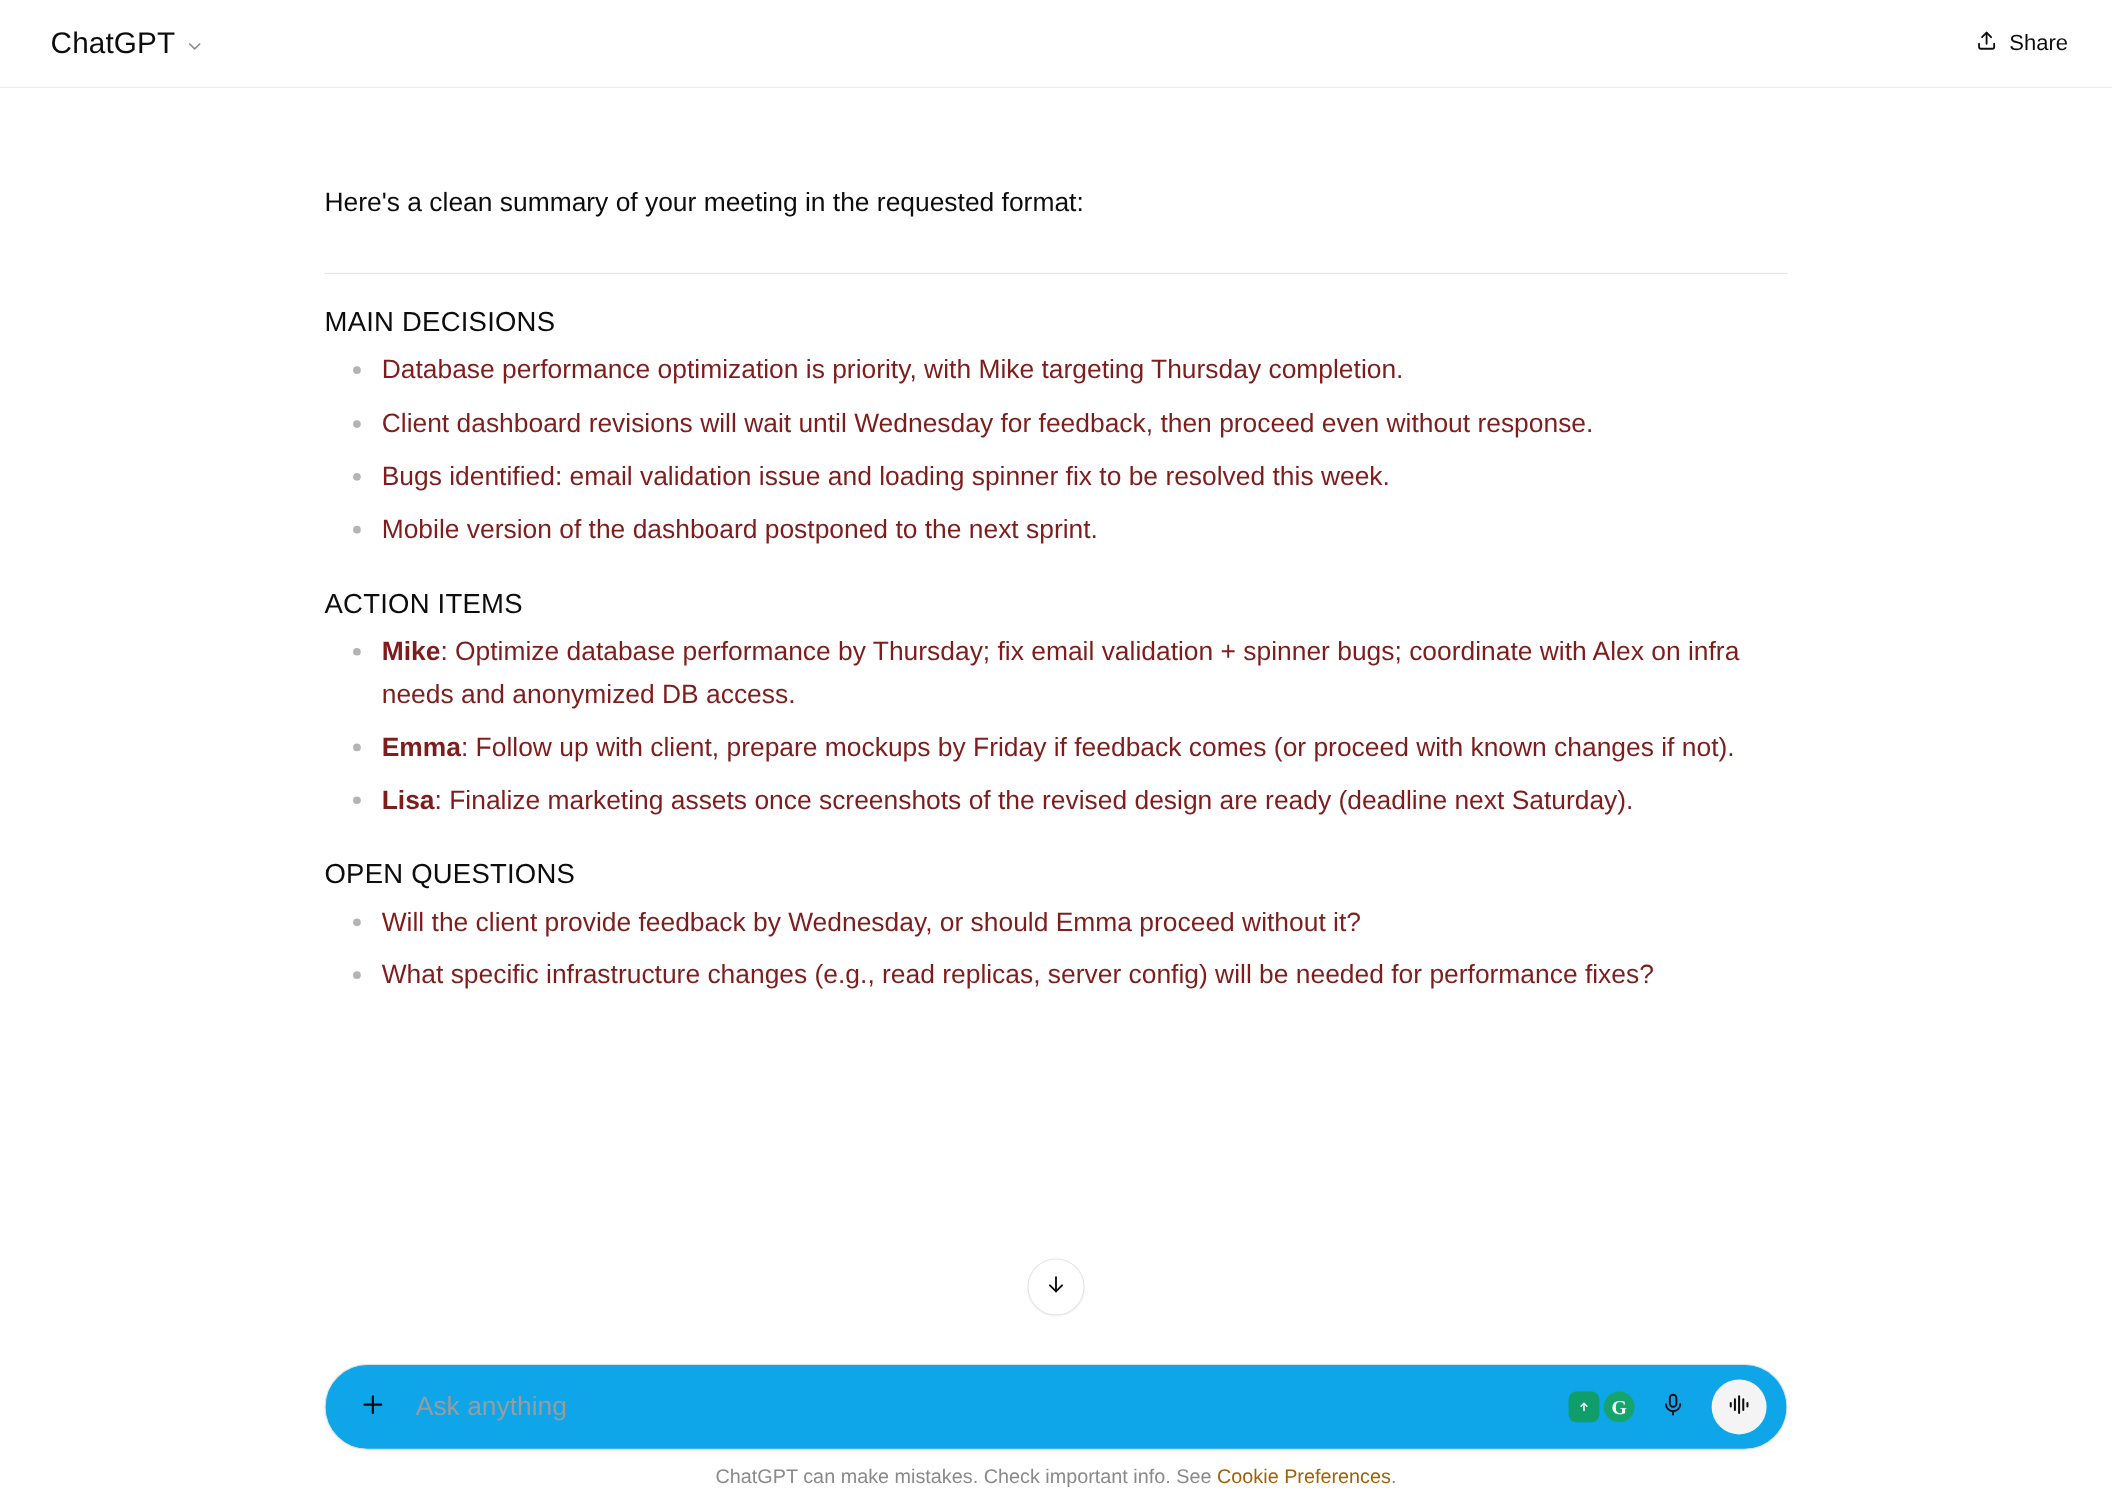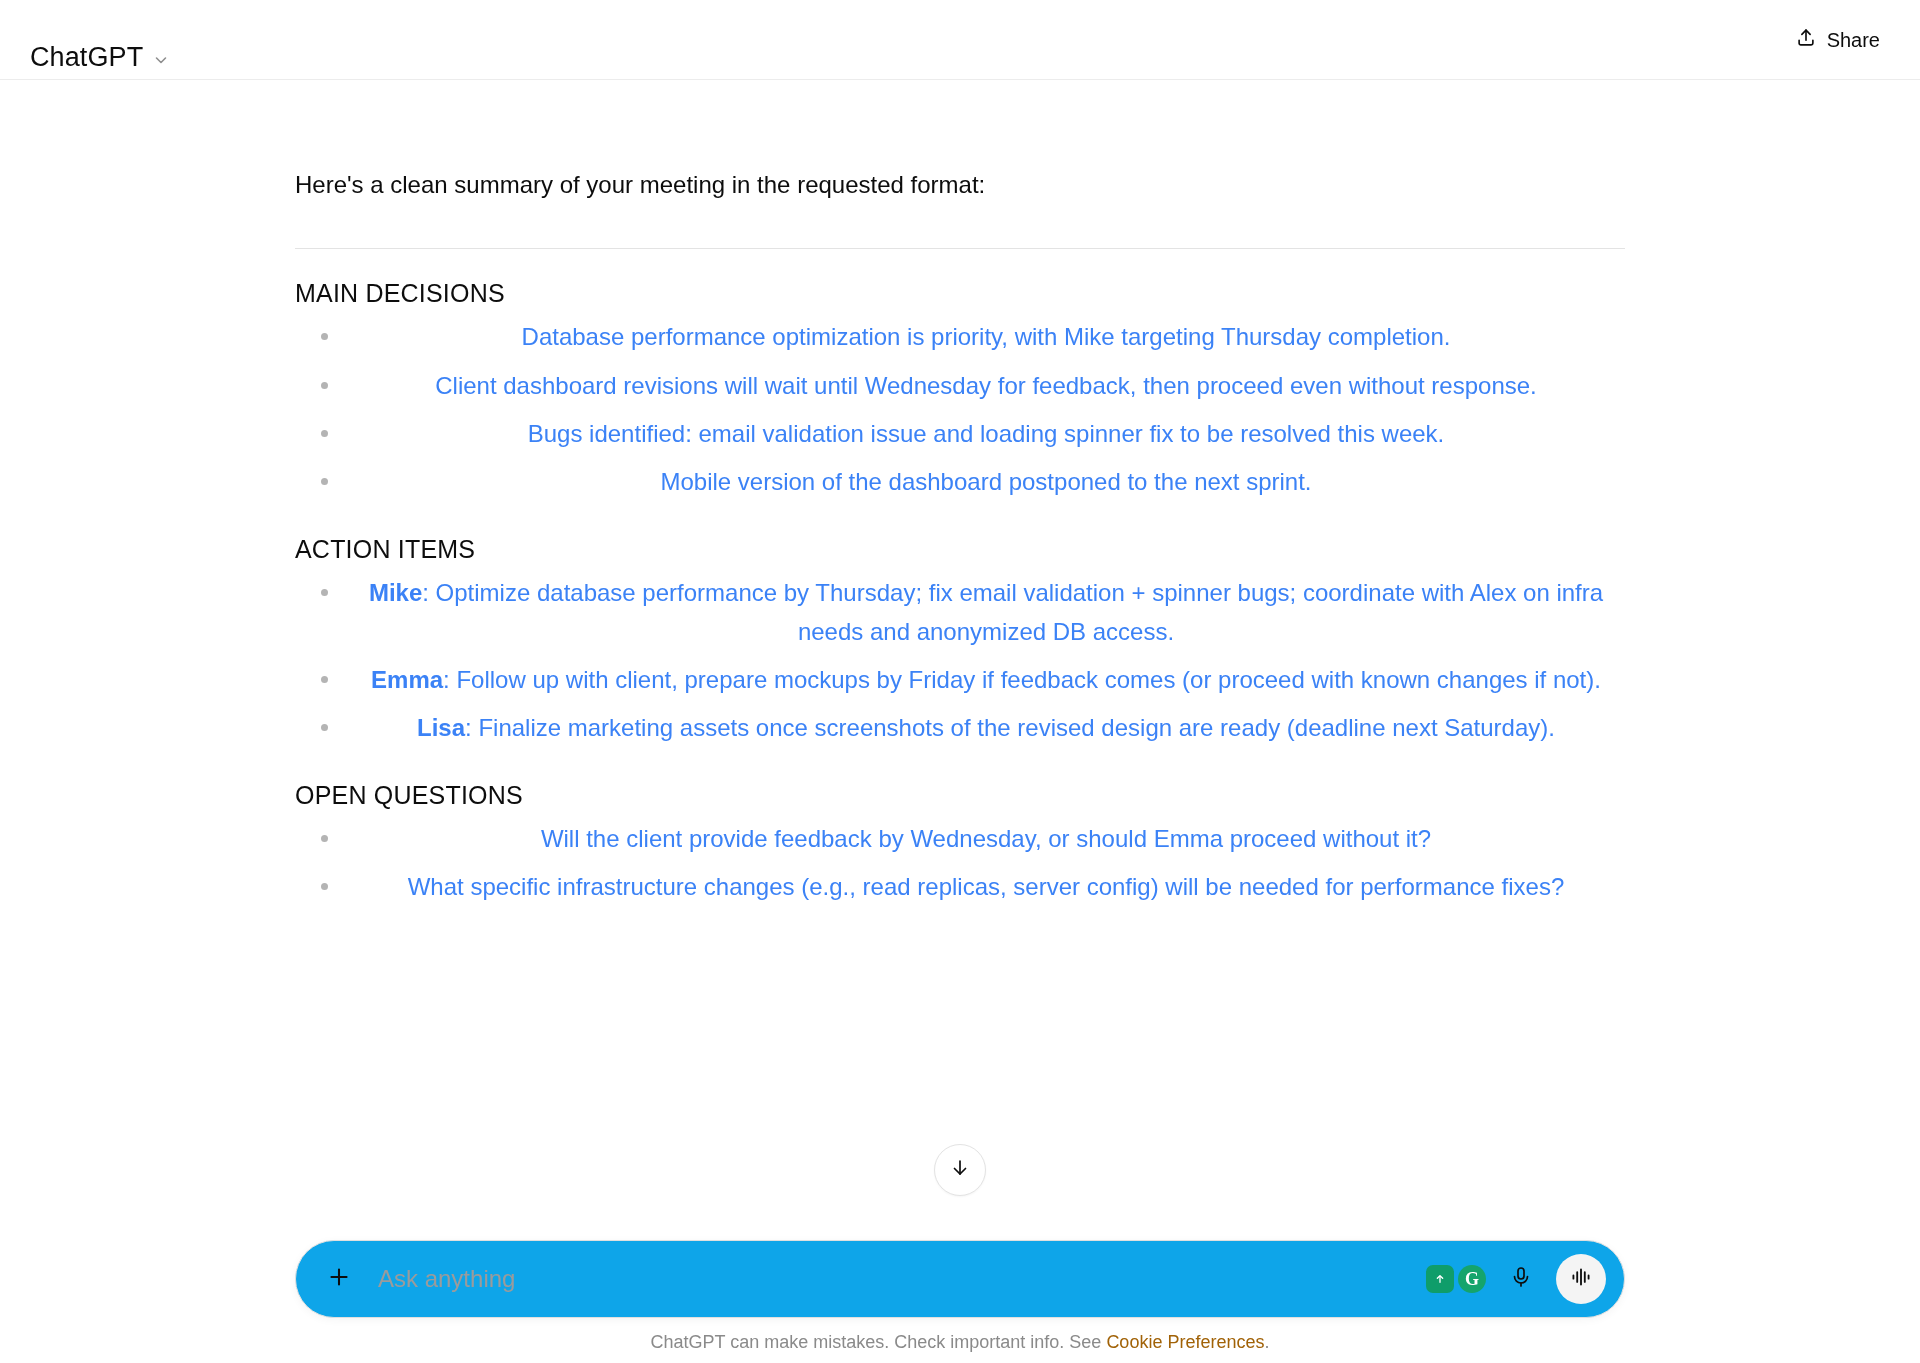--- a/index.html
+++ b/index.html
@@ -13,22 +13,22 @@
     color: #0d0d0d;
     overflow: hidden;
   }
 
   
   .topbar {
     position: relative;
     height: 80px;
     border-bottom: 1px solid #ececec;
     display: flex;
-    align-items: flex-end;
-    padding: 0 20px;
+    align-items: center;
+    padding: 0 36px;
     background: #ffffff;
   }
   .brand {
     display: flex;
     align-items: center;
     gap: 10px;
     padding: 6px 10px;
     border-radius: 10px;
     cursor: pointer;
   }
@@ -96,22 +96,21 @@
   ul.bullets {
     margin: 0 0 0 0;
     padding-left: 52px;
     list-style: none;
   }
   ul.bullets li {
     position: relative;
     font-size: 24px;
     line-height: 1.63;
     margin: 9px 0;
-    color: #3b82f6;
-    text-align: center;
+    color: #7f1d1d;
   }
   ul.bullets li::before {
     content: "";
     position: absolute;
     left: -26px;
     top: 16px;
     width: 7px;
     height: 7px;
     border-radius: 50%;
     background: #b4b4b4;

